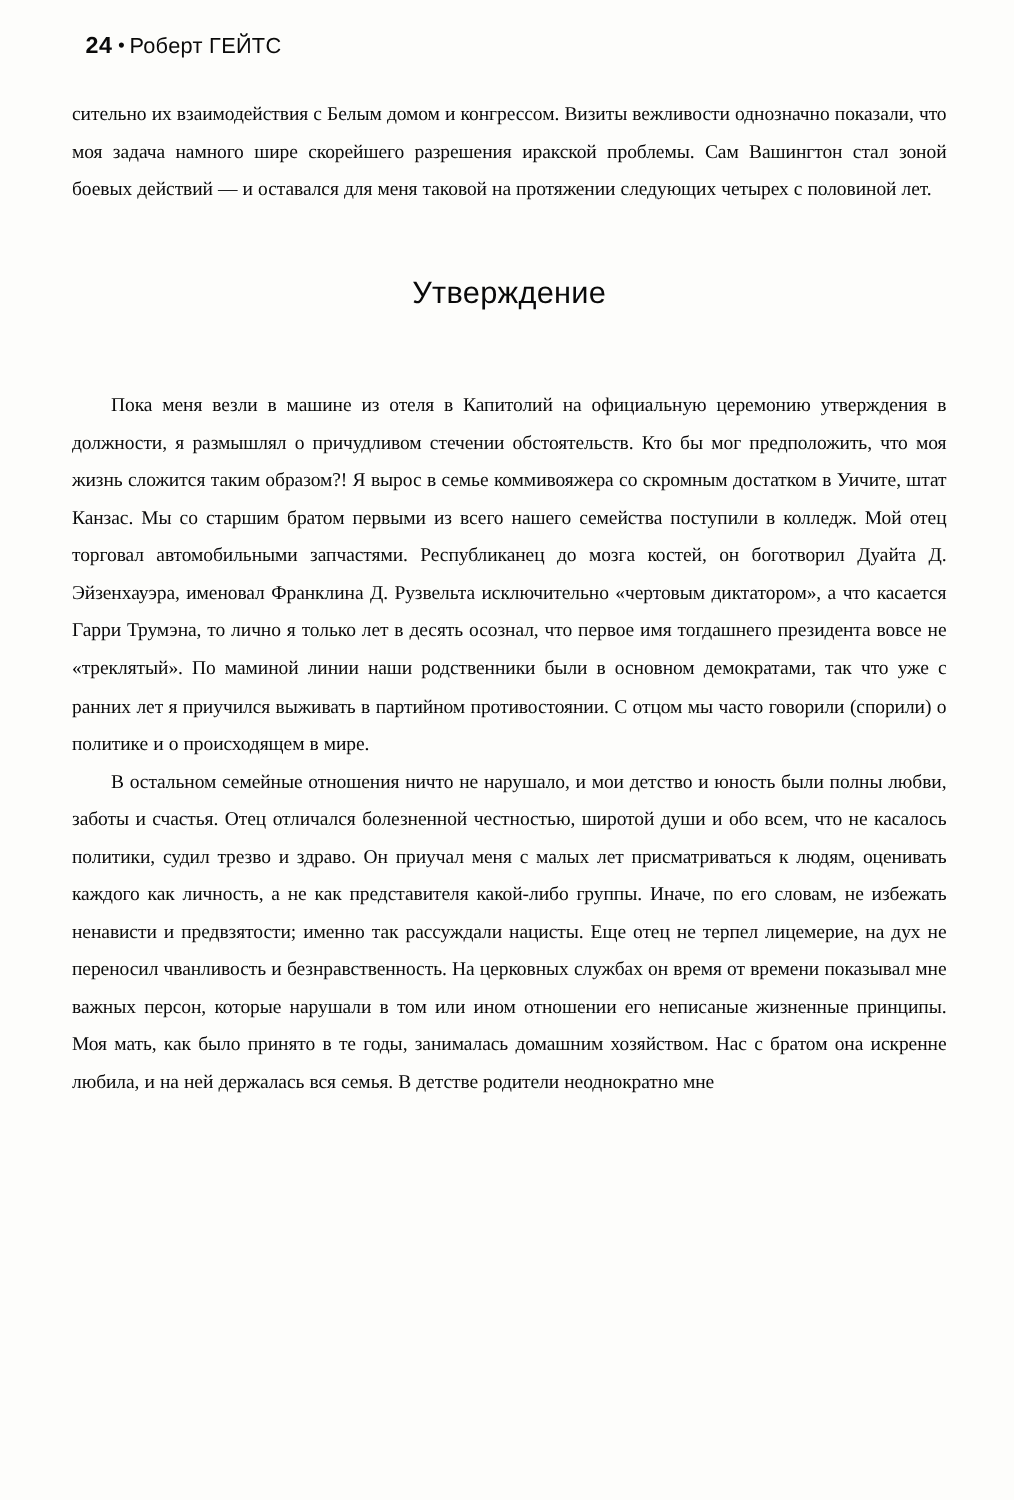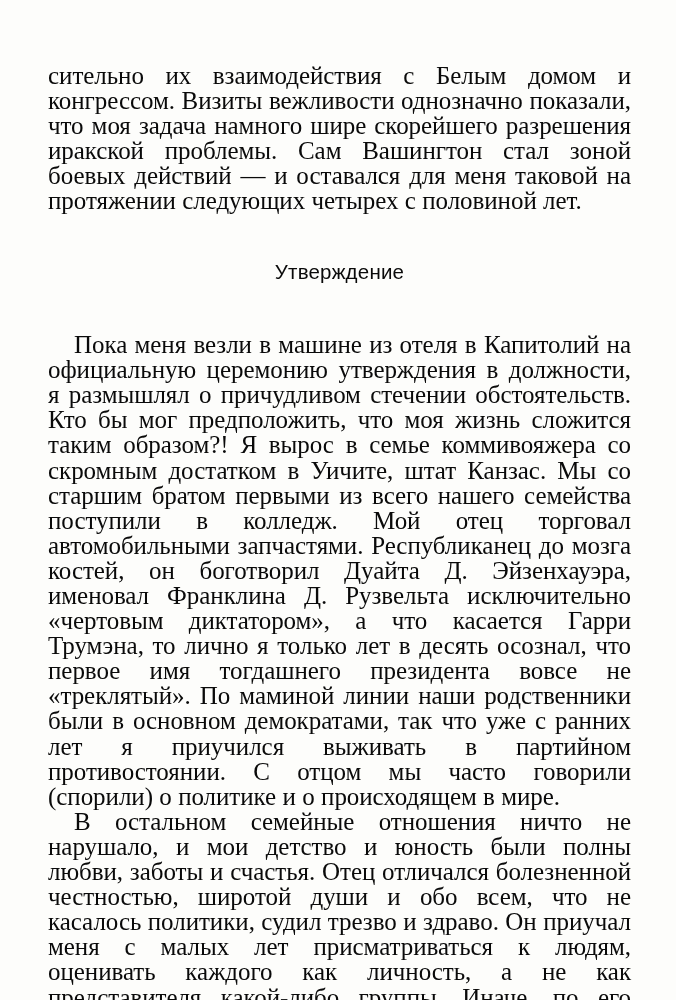--- a/index.html
+++ b/index.html
@@ -57,21 +57,21 @@
     position: absolute;
     top: 63px;
     left: 48px;
     width: 583px;
   }
 
   p.body {
     margin: 0;
     text-align: justify;
     text-justify: inter-word;
-    font-size: 25px;
+    font-size: 13px;
     line-height: 25.1px;
     letter-spacing: -0.05px;
     word-spacing: 0.2px;
     hyphens: manual;
   }
   p.body.indent {
     text-indent: 26px;
   }
 
   
@@ -85,20 +85,23 @@
     line-height: 1;
   }
   .heading-gap-before { height: 48px; }
   .heading-gap-after  { height: 50px; }
 </style>
 </head>
 <body>
 
 <div class="page">
 
+  <div class="running-head">
+    <span class="folio">24</span><span class="sep">•</span><span class="author">Роберт ГЕЙТС</span>
+  </div>
 
   <div class="textblock">
 
     <p class="body">сительно их взаимодействия с Белым домом и конгрессом. Визиты вежливости однозначно показали, что моя задача намного шире скорейшего разрешения иракской проблемы. Сам Вашингтон стал зоной боевых действий — и оставался для меня таковой на протяжении следующих четырех с половиной лет.</p>
 
     <div class="heading-gap-before"></div>
 
     <h2 class="section-title">Утверждение</h2>
 
     <div class="heading-gap-after"></div>

